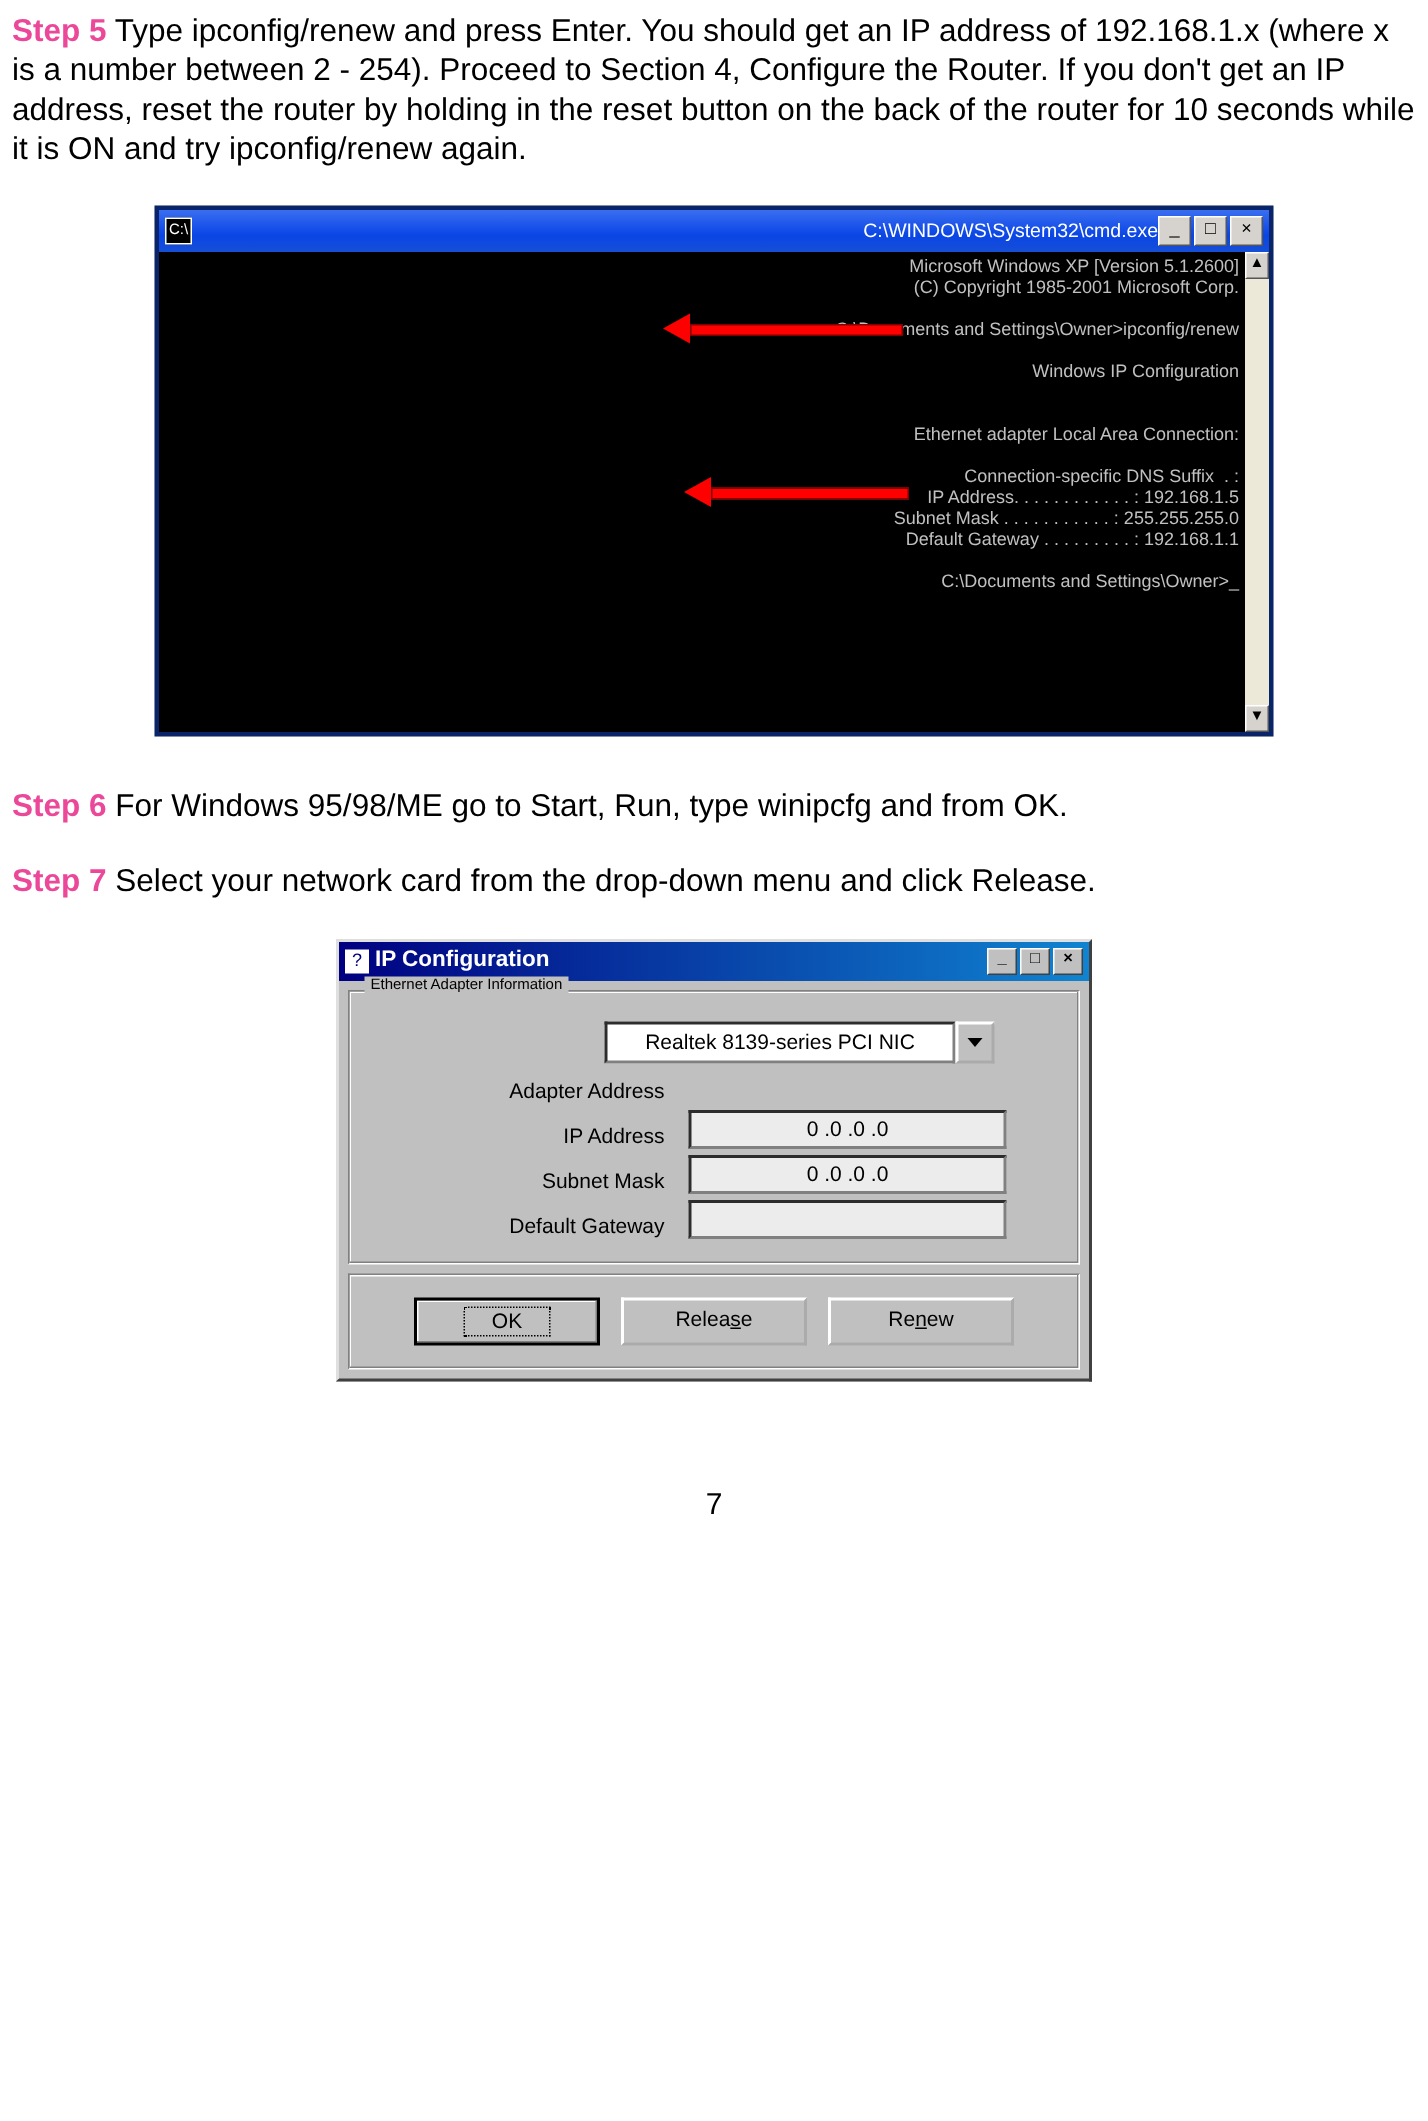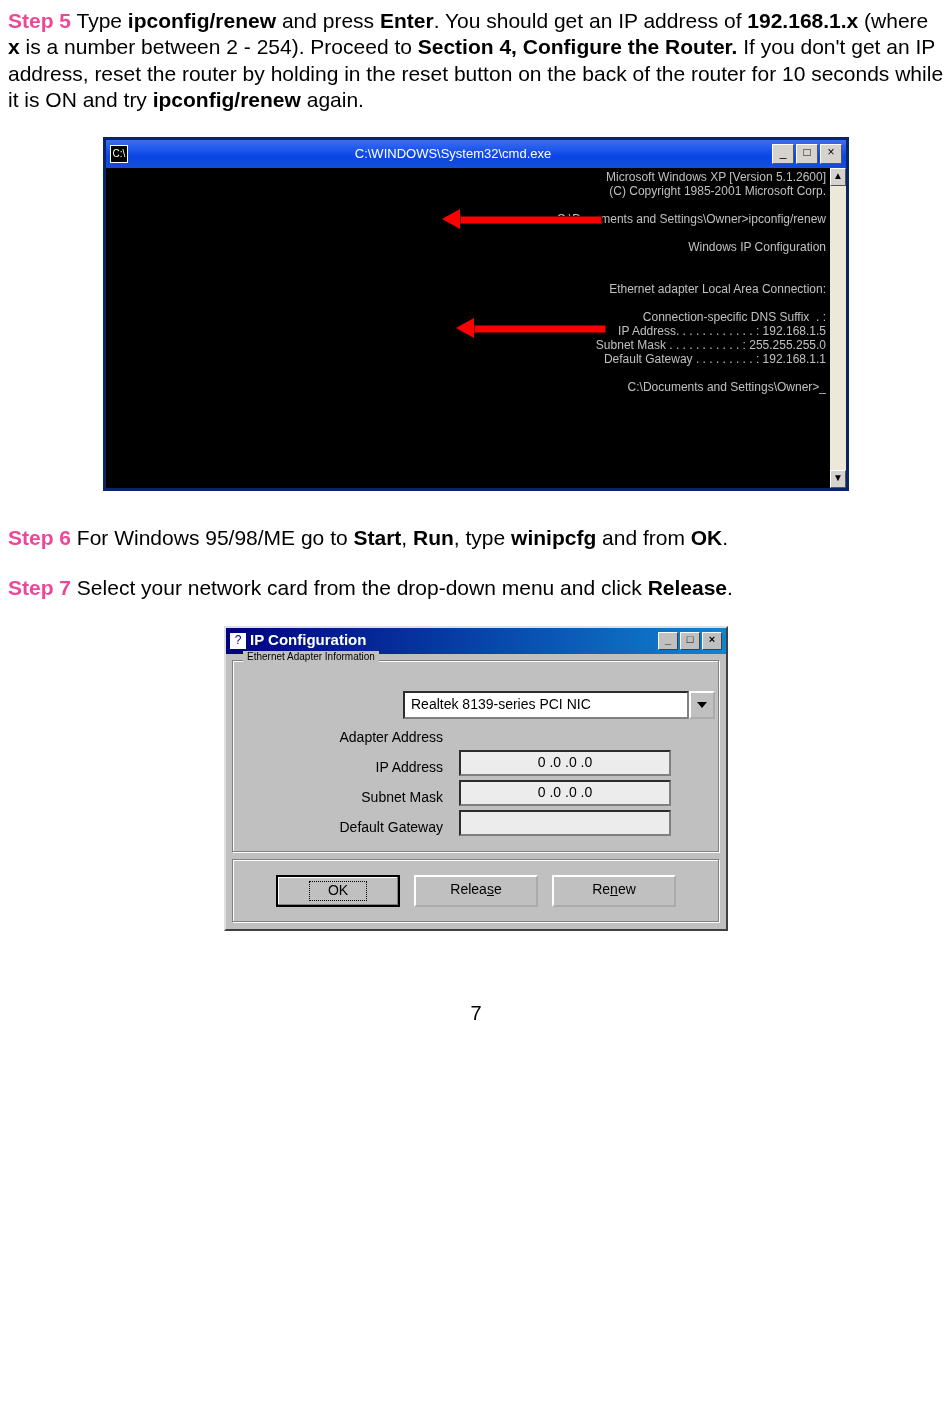--- a/index.html
+++ b/index.html
@@ -6,21 +6,21 @@
     font-family: Arial, Helvetica, sans-serif;
     font-size: 21px;
     line-height: 1.25;
     margin: 0;
     padding: 8px 8px 40px 8px;
     width: 936px;
     color: #000;
     background: #fff;
   }
   .step-label { color: #ec4899; font-weight: bold; }
-  b { font-weight: bold; text-align: center; }
+  b { font-weight: normal; text-align: center; }
   .para { margin: 0 0 24px 0; }
   .fig-wrap { text-align: center; margin: 18px 0 34px 0; }
   
   
   .cmdwin {
     display: inline-block;
     width: 740px;
     border: 3px solid #0a246a;
     background: #ece9d8;
     box-shadow: 0 0 0 1px #888 inset;
@@ -39,21 +39,21 @@
     margin-right: 6px;
     display: inline-flex;
     align-items: center; justify-content: center;
     font-size: 10px; color: #fff;
   }
   .cmd-title {
     color: #fff;
     font-family: Tahoma, Arial, sans-serif;
     font-size: 13px;
     flex: 1;
-    text-align: center;
+    text-align: right;
   }
   .cmd-btns { display: flex; gap: 2px; }
   .cmd-btn {
     width: 20px; height: 18px;
     background: #d6d3ce;
     border: 1px solid #fff;
     border-right-color: #555; border-bottom-color: #555;
     font-size: 12px; line-height: 14px;
     text-align: center;
     font-family: Tahoma, Arial, sans-serif;
@@ -156,22 +156,23 @@
   }
   .groupbox .legend {
     position: absolute;
     top: -10px; left: 10px;
     background: #c0c0c0;
     padding: 0 4px;
     font-size: 10px;
   }
   .combo {
     display: flex;
-    margin: 10px 0 10px 160px;
-    width: 312px;
+    margin: 0 0 10px 160px;
+    width: 260px;
+    text-align: center;
   }
   .combo-field {
     flex: 1;
     background: #fff;
     border: 2px inset #808080;
     padding: 3px 6px;
     font-size: 14px;
     height: 18px;
   }
   .combo-btn {

